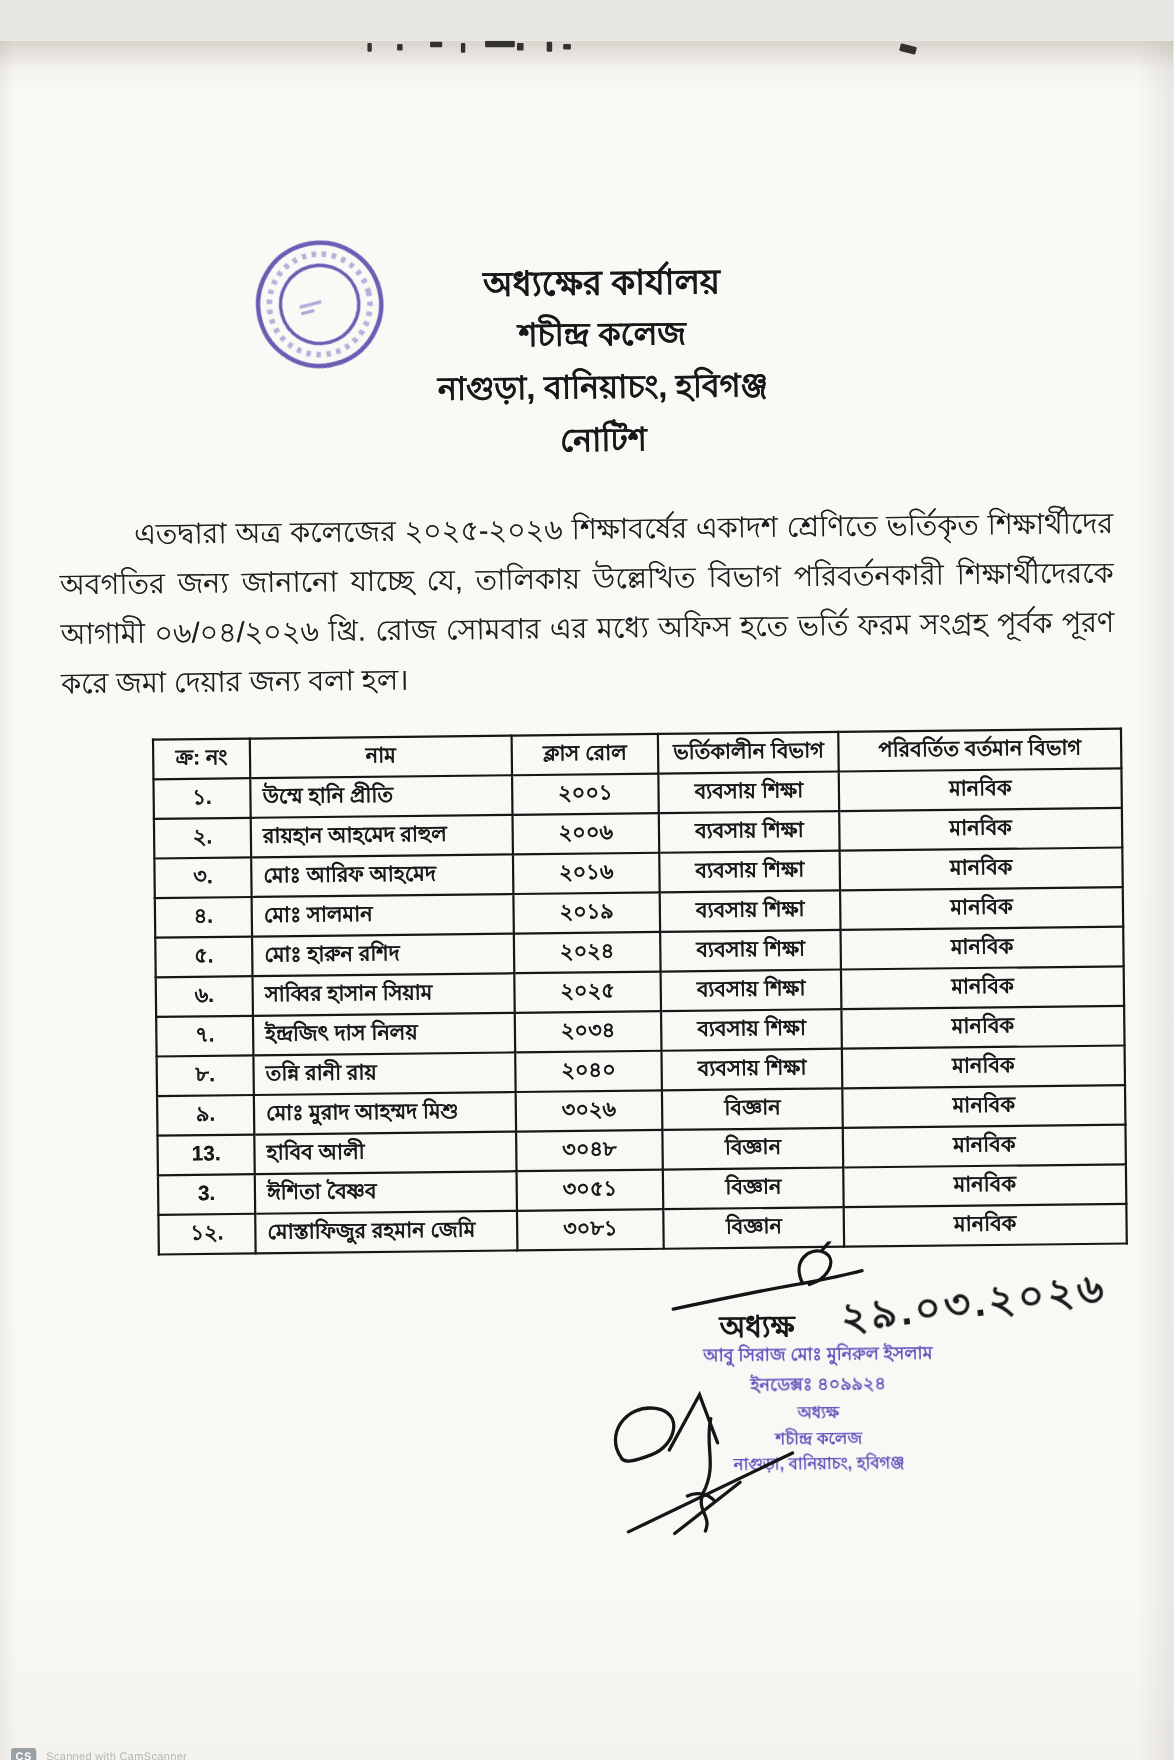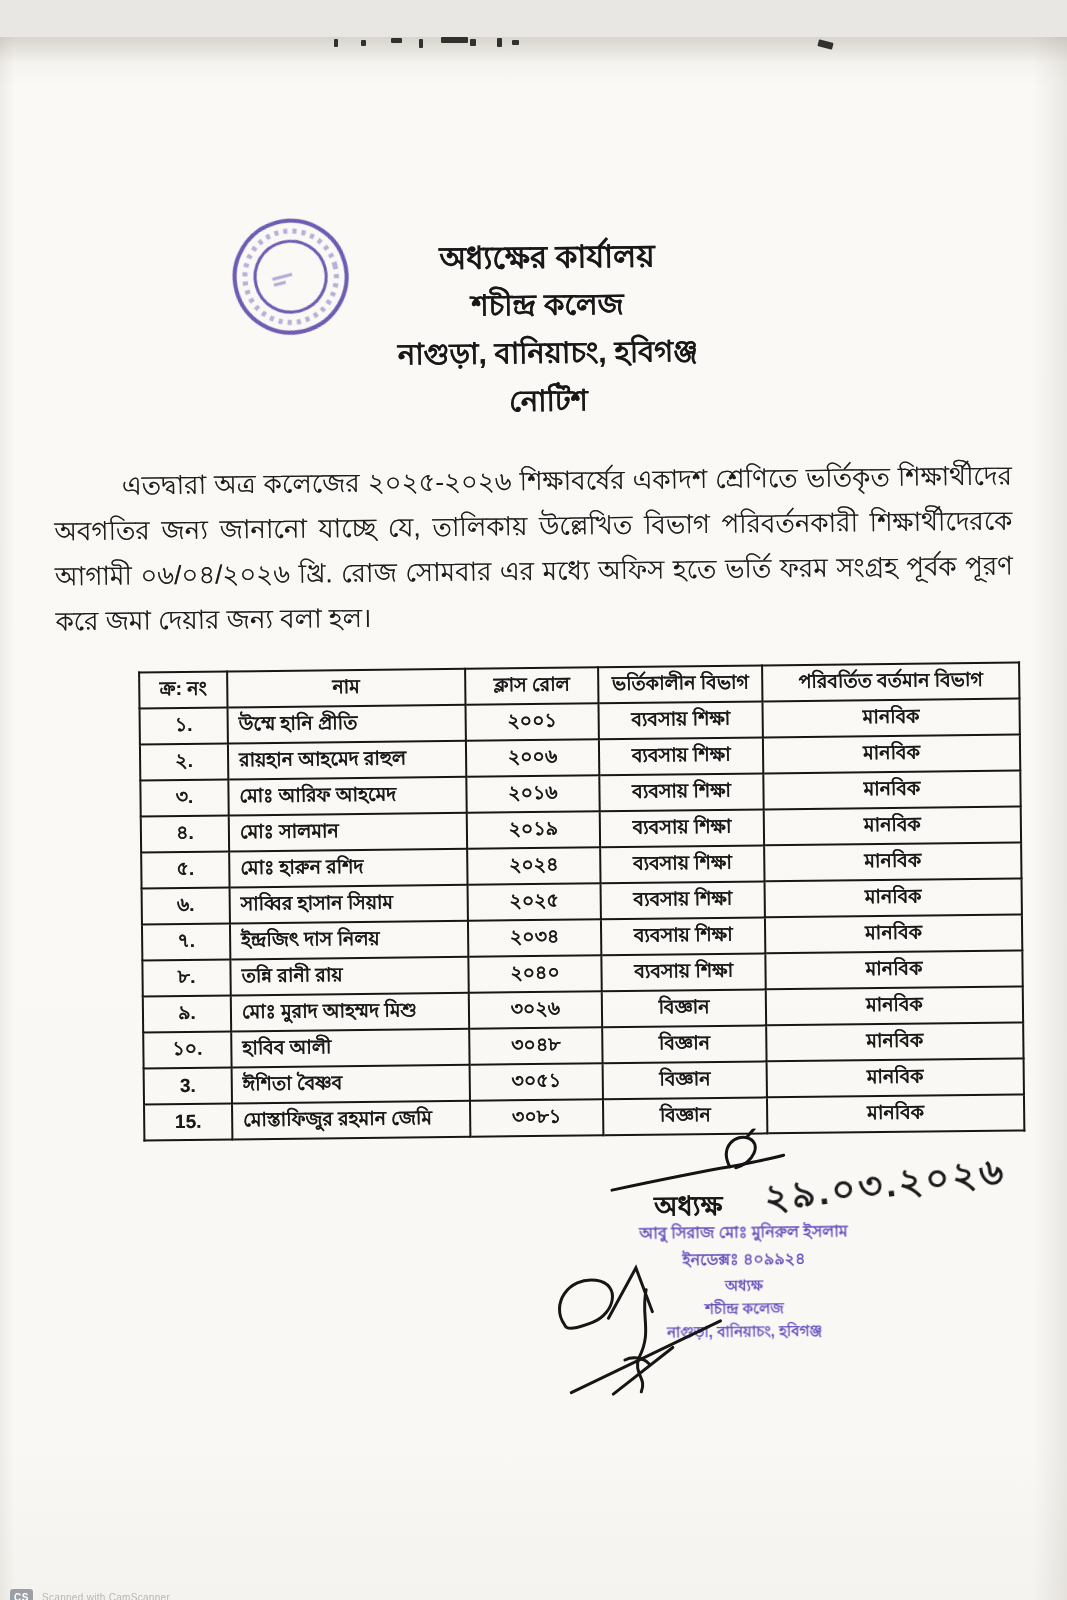--- a/index.html
+++ b/index.html
@@ -194,35 +194,35 @@
             <td class="c4">মানবিক</td>
           </tr>
           <tr>
             <td class="c0">৯.</td>
             <td class="c1">মোঃ মুরাদ আহম্মদ মিশু</td>
             <td class="c2">৩০২৬</td>
             <td class="c3">বিজ্ঞান</td>
             <td class="c4">মানবিক</td>
           </tr>
           <tr>
-            <td class="c0">১০.</td>
+            <td class="c0">13.</td>
             <td class="c1">হাবিব আলী</td>
             <td class="c2">৩০৪৮</td>
             <td class="c3">বিজ্ঞান</td>
             <td class="c4">মানবিক</td>
           </tr>
           <tr>
             <td class="c0">3.</td>
             <td class="c1">ঈশিতা বৈষ্ণব</td>
             <td class="c2">৩০৫১</td>
             <td class="c3">বিজ্ঞান</td>
             <td class="c4">মানবিক</td>
           </tr>
           <tr>
-            <td class="c0">15.</td>
+            <td class="c0">১২.</td>
             <td class="c1">মোস্তাফিজুর রহমান জেমি</td>
             <td class="c2">৩০৮১</td>
             <td class="c3">বিজ্ঞান</td>
             <td class="c4">মানবিক</td>
           </tr>
         </tbody>
     </table>
 
     <svg class="sig1" width="200" height="72" viewBox="0 0 200 72">
       <g fill="none" stroke="#141414" stroke-width="3" stroke-linecap="round">

